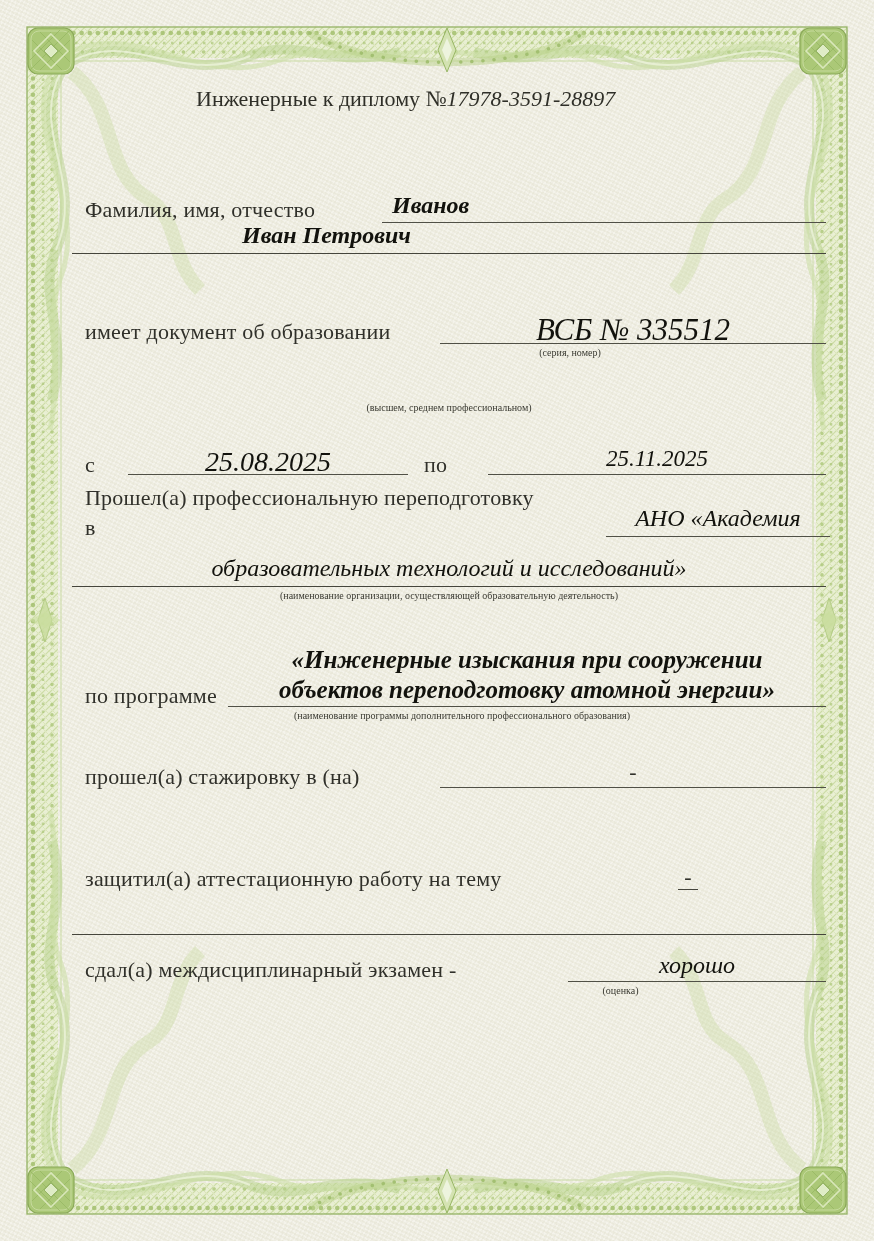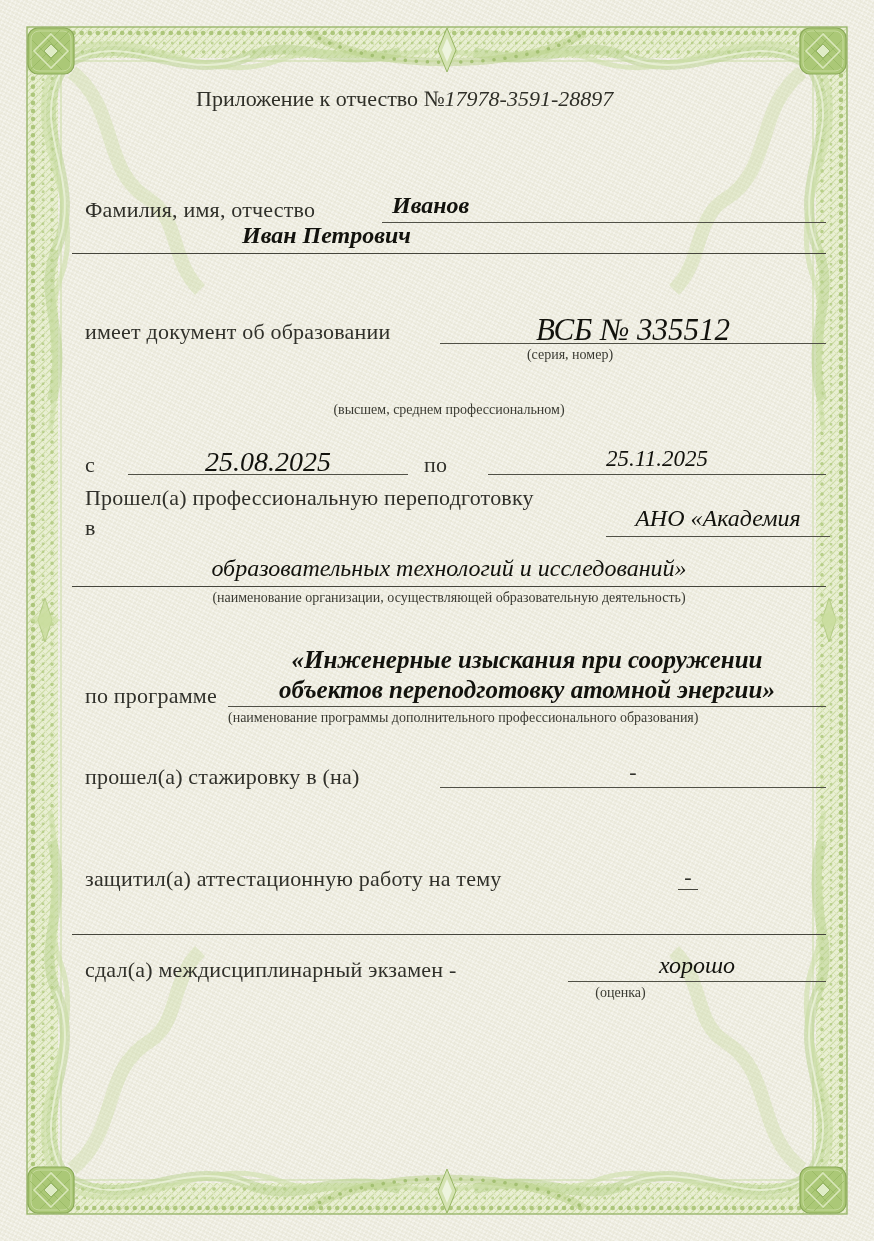--- a/index.html
+++ b/index.html
@@ -11,21 +11,21 @@
       repeating-linear-gradient(25deg, rgba(255,255,255,0.28) 0 2px, rgba(222,219,202,0.12) 2px 4px),
       #f0efe3;
   }
   .frame{position:absolute;left:0;top:0;}
   .abs{position:absolute;}
   .label{font-size:22px;color:#30302a;letter-spacing:.2px;white-space:nowrap;}
   .value{font-style:italic;font-size:24px;color:#12120d;white-space:nowrap;}
   .value.bold{font-weight:bold;}
   .line{border-bottom:1.2px solid #505046;}
   .line-heavy{border-bottom:1.8px solid #45453c;}
-  .caption{font-size:14px;color:#3a3a32;white-space:nowrap;}
+  .caption{font-size:10px;color:#3a3a32;white-space:nowrap;}
   .center{text-align:center;}
 </style>
 </head>
 <body>
 
 <div class="page">
 
   <svg class="frame" width="874" height="1241" viewBox="0 0 874 1241" aria-hidden="true">
     <defs>
       <pattern id="weave" width="7" height="7" patternUnits="userSpaceOnUse">
@@ -79,21 +79,21 @@
     <use href="#side-diamond"></use>
     <use href="#side-diamond" transform="translate(874,0) scale(-1,1)"></use>
 
     <use href="#medallion"></use>
     <use href="#medallion" transform="translate(874,0) scale(-1,1)"></use>
     <use href="#medallion" transform="translate(0,1241) scale(1,-1)"></use>
     <use href="#medallion" transform="translate(874,1241) scale(-1,-1)"></use>
   </svg>
 
   <div class="abs" style="left:196px;top:86px;font-size:22px;color:#2f2f28;">
-    <span>Приложение к отчество №</span><span style="font-style:italic;">17978-3591-28897</span>
+    <span>Инженерные к диплому №</span><span style="font-style:italic;">17978-3591-28897</span>
   </div>
 
   <div class="abs label" style="left:85px;top:197px;">Фамилия, имя, отчество</div>
   <div class="abs line" style="left:382px;top:192px;width:444px;height:30px;">
     <span class="value bold" style="padding-left:10px;">Иванов</span>
   </div>
   <div class="abs line-heavy" style="left:72px;top:222px;width:754px;height:31px;">
     <span class="value bold" style="padding-left:170px;">Иван Петрович</span>
   </div>
 

